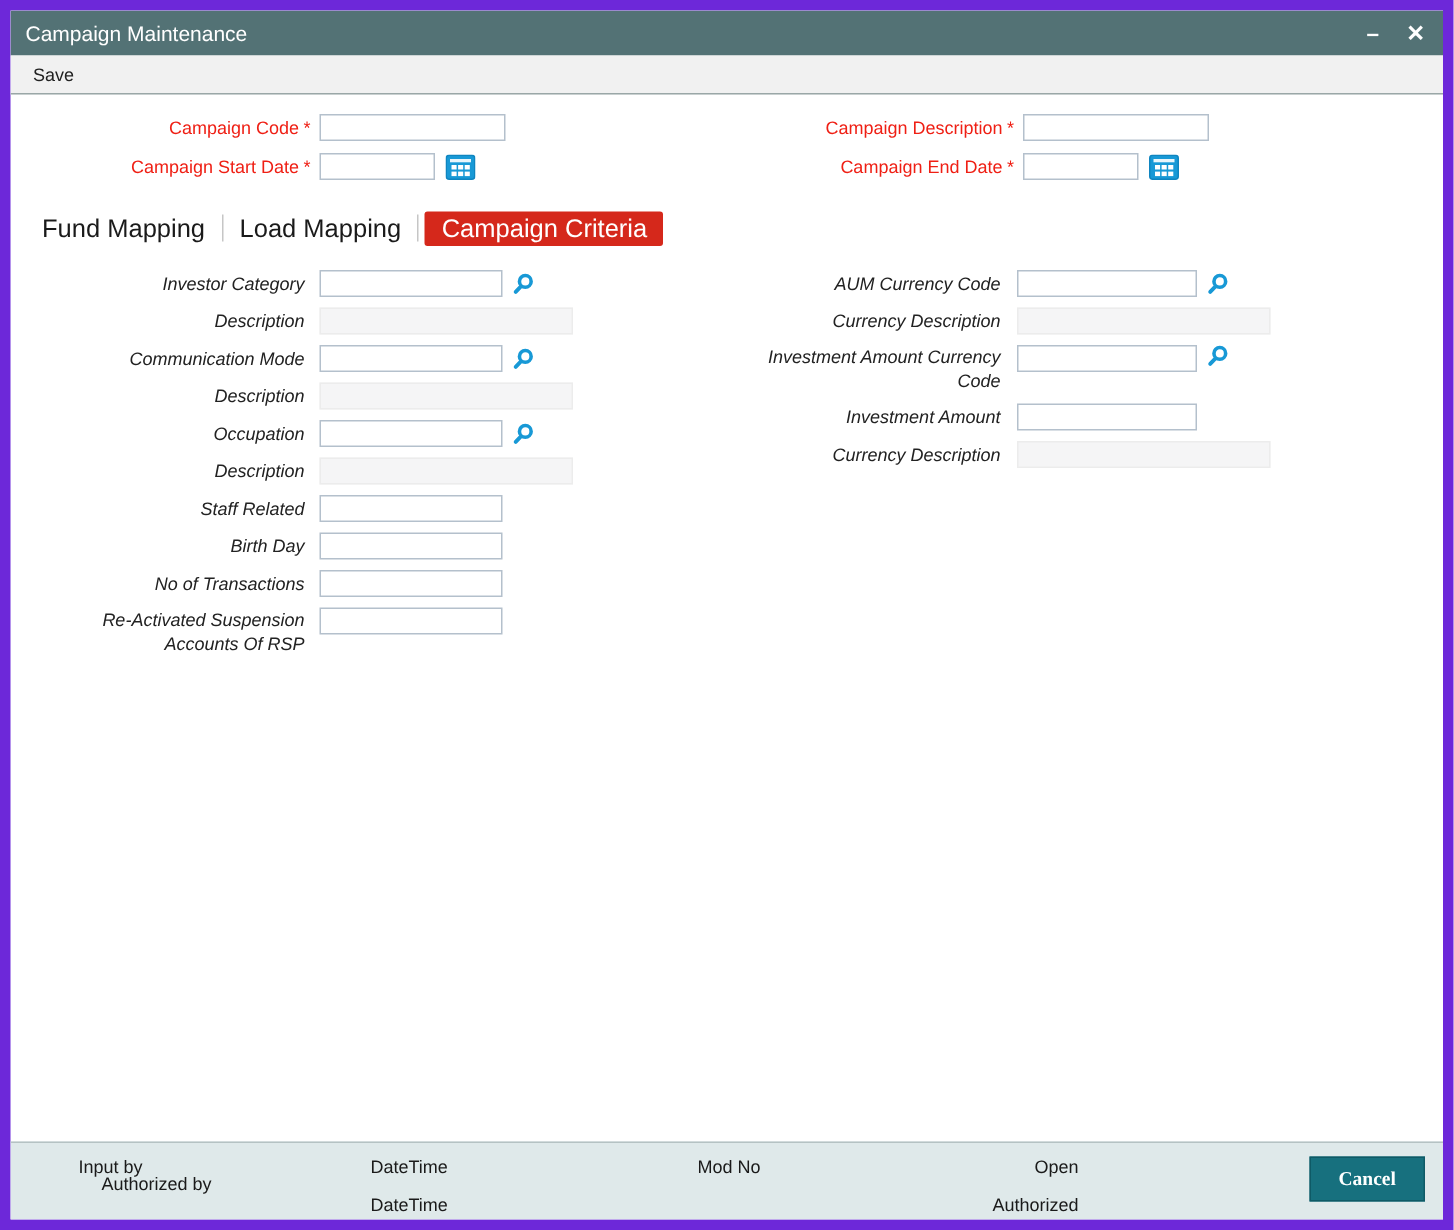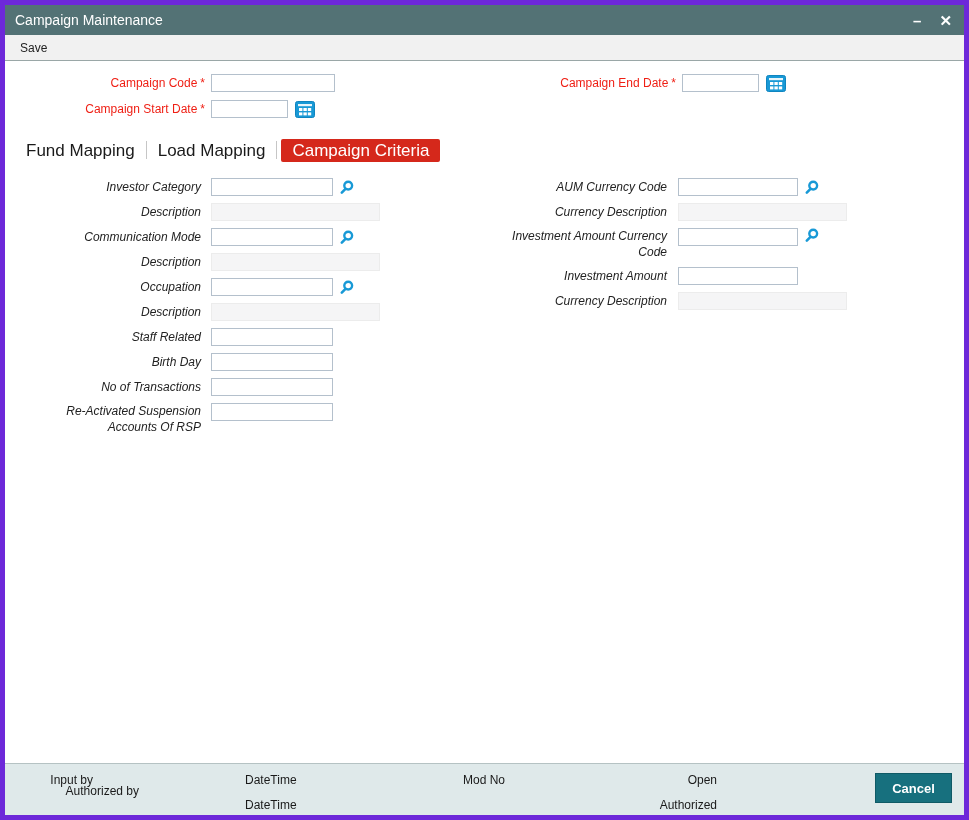--- a/index.html
+++ b/index.html
@@ -1,21 +1,21 @@
 <!DOCTYPE html>
 <html><head>
 <meta charset="utf-8">
 <style>
   * { box-sizing: border-box; margin: 0; padding: 0; }
   html, body { width: 969px; height: 820px; }
   body { font-family: "Liberation Sans", sans-serif; background: #fff; }
 
   .window {
     position: relative; width: 969px; height: 820px;
-    border: 5px solid #6d28d9; background: #fff; overflow: hidden;
+    border: 7px solid #6d28d9; background: #fff; overflow: hidden;
   }
 
   
   .titlebar {
     height: 30px; background: #537275; color: #fff;
     display: flex; align-items: center; padding: 0 12px 0 10px;
     font-size: 14px;
   }
   .titlebar .win-btns { margin-left: auto; display: flex; align-items: center; gap: 18px; }
   .win-btn { color: #fff; font-size: 15px; font-weight: bold; cursor: default; line-height: 1; }
@@ -88,21 +88,21 @@
   .f-inputby    { top: 9px;  left: 0;   width: 88px;  text-align: right; }
   .f-dt1        { top: 9px;  left: 240px; }
   .f-modno      { top: 9px;  left: 458px; }
   .f-open       { top: 9px;  left: 600px; width: 112px; text-align: right; }
   .f-authby     { top: 20px; left: 0;   width: 88px;  text-align: right; margin-left: 46px; }
   .f-dt2        { top: 34px; left: 240px; }
   .f-authorized { top: 34px; left: 600px; width: 112px; text-align: right; }
   .cancel-btn {
     position: absolute; top: 9px; right: 12px; width: 77px; height: 30px;
     background: #17707e; border: 1px solid #0f5a66; color: #fff;
-    font-family: Liberation Sans, sans-serif; font-size: 13px; font-weight: bold;
+    font-family: Liberation Serif, serif; font-size: 13px; font-weight: bold;
     cursor: pointer;
   }
 </style>
 </head>
 <body>
 
 <div class="window">
 
   <div class="titlebar">
     <span>Campaign Maintenance</span>
@@ -134,20 +134,24 @@
               <rect x="12.8" y="7" width="3.4" height="3" fill="#fff"></rect>
               <rect x="4" y="11.4" width="3.4" height="3" fill="#fff"></rect>
               <rect x="8.4" y="11.4" width="3.4" height="3" fill="#fff"></rect>
               <rect x="12.8" y="11.4" width="3.4" height="3" fill="#fff"></rect>
             </svg>
         </span>
       </div>
     </div>
     <div class="top-right">
       <div class="form-row red">
+        <span class="lbl"><span>Campaign Description</span><span class="req">*</span></span>
+        <input class="txt w124" type="text" value="" style="">
+      </div>
+      <div class="form-row red">
         <span class="lbl"><span>Campaign End Date</span><span class="req">*</span></span>
         <input class="txt w77" type="text" value="" style="">
         <span class="icon-btn cal">
           <svg width="20" height="17" viewBox="0 0 20 17">
               <rect x="0.5" y="0.5" width="19" height="16" rx="2" fill="#1899d6" stroke="#0f85c0"></rect>
               <rect x="3" y="3" width="14" height="2.2" fill="#ffffff" opacity="0.9"></rect>
               <rect x="4" y="7" width="3.4" height="3" fill="#fff"></rect>
               <rect x="8.4" y="7" width="3.4" height="3" fill="#fff"></rect>
               <rect x="12.8" y="7" width="3.4" height="3" fill="#fff"></rect>
               <rect x="4" y="11.4" width="3.4" height="3" fill="#fff"></rect>

